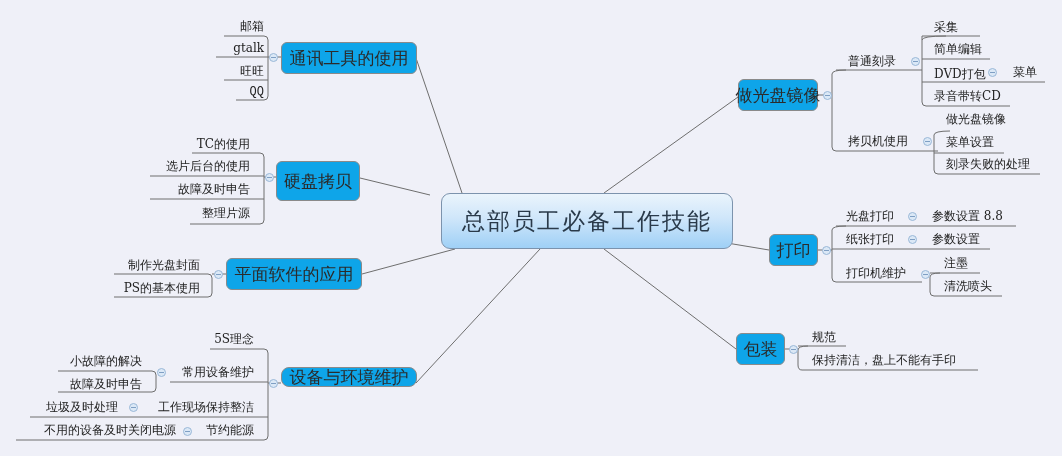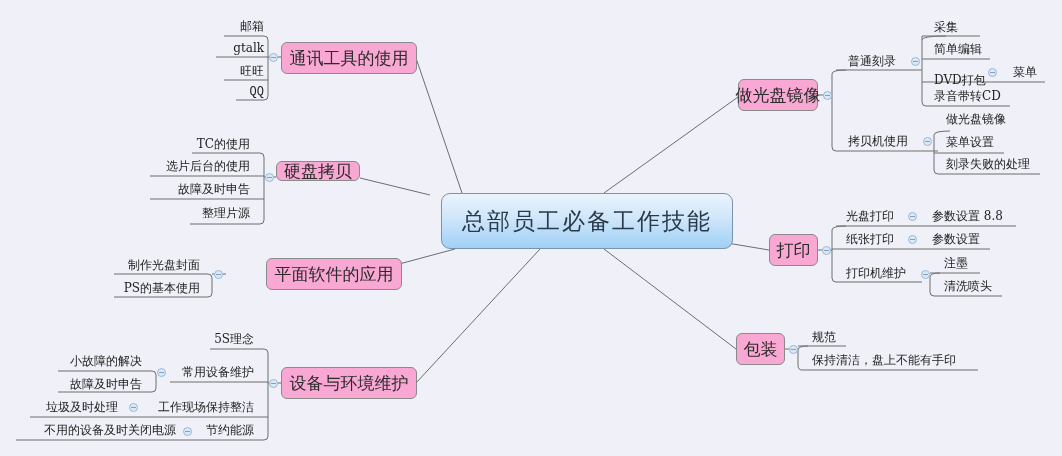--- a/index.html
+++ b/index.html
@@ -15,21 +15,21 @@
     position: absolute; box-sizing: border-box;
     display: flex; align-items: center; justify-content: center;
     white-space: nowrap; color: #2b2b2b;
   }
   .root {
     border: 1px solid #7c93ad; border-radius: 9px;
     background: linear-gradient(#eaf4fc 0%, #cfe6fa 45%, #9fd0f6 100%);
     font-size: 23px; color: #2a3a4a; letter-spacing: 2px;
   }
   .main {
-    border: 1px solid #8a8a8a; border-radius: 6px; background: #f9a8d4;
+    border: 1px solid #8a8a8a; border-radius: 6px; background: #0ea5e9;
     font-size: 17px; color: #2b2b2b;
   }
   .leaf {
     font-size: 12px; color: #222;
     justify-content: flex-end;
   }
   .leaf.right { justify-content: flex-start; }
   .toggle {
     position: absolute; width: 9px; height: 9px; border-radius: 50%;
     border: 1px solid #9ab8d8; background: #dbe8f6; box-sizing: border-box;
@@ -114,49 +114,49 @@
 <div class="node leaf" style="left:204px;top:39px;width:60px;height:18px;">
       <span>gtalk</span>
     </div>
 <div class="node leaf" style="left:204px;top:62px;width:60px;height:18px;">
       <span>旺旺</span>
     </div>
 <div class="node leaf" style="left:204px;top:83px;width:60px;height:18px;font-family:Liberation Mono, monospace;">
       <span>QQ</span>
     </div>
 
-<div class="node main" style="left:276px;top:161px;width:84px;height:20px;">
+<div class="node main" style="left:276px;top:161px;width:84px;height:40px;">
   <span>硬盘拷贝</span>
 </div>
 <span class="toggle" style="left:265px;top:173px;"></span>
 <div class="node leaf" style="left:150px;top:135px;width:100px;height:18px;">
       <span>TC的使用</span>
     </div>
 <div class="node leaf" style="left:150px;top:157px;width:100px;height:18px;">
       <span>选片后台的使用</span>
     </div>
 <div class="node leaf" style="left:150px;top:180px;width:100px;height:18px;">
       <span>故障及时申告</span>
     </div>
 <div class="node leaf" style="left:150px;top:204px;width:100px;height:18px;">
       <span>整理片源</span>
     </div>
 
-<div class="node main" style="left:226px;top:258px;width:136px;height:32px;margin-left:40px;">
+<div class="node main" style="left:226px;top:258px;width:136px;height:32px;">
   <span>平面软件的应用</span>
 </div>
 <span class="toggle" style="left:214px;top:270px;"></span>
 <div class="node leaf" style="left:108px;top:256px;width:92px;height:18px;">
       <span>制作光盘封面</span>
     </div>
 <div class="node leaf" style="left:108px;top:279px;width:92px;height:18px;">
       <span>PS的基本使用</span>
     </div>
 
-<div class="node main" style="left:281px;top:367px;width:136px;height:32px;">
+<div class="node main" style="left:281px;top:367px;width:136px;height:20px;border-radius:8px;">
   <span>设备与环境维护</span>
 </div>
 <span class="toggle" style="left:269px;top:379px;"></span>
 <div class="node leaf" style="left:196px;top:330px;width:58px;height:18px;">
       <span>5S理念</span>
     </div>
 <div class="node leaf" style="left:168px;top:363px;width:86px;height:18px;">
       <span>常用设备维护</span>
     </div>
 <span class="toggle" style="left:157px;top:368px;"></span>
@@ -188,21 +188,21 @@
 <div class="node leaf right" style="left:848px;top:52px;width:70px;height:18px;">
       <span>普通刻录</span>
     </div>
 <span class="toggle" style="left:911px;top:57px;"></span>
 <div class="node leaf right" style="left:934px;top:18px;width:60px;height:18px;">
       <span>采集</span>
     </div>
 <div class="node leaf right" style="left:934px;top:40px;width:60px;height:18px;">
       <span>简单编辑</span>
     </div>
-<div class="node leaf right" style="left:934px;top:71px;width:60px;height:18px;align-items:center;">
+<div class="node leaf right" style="left:934px;top:65px;width:60px;height:18px;align-items:center;">
       <span>DVD打包</span>
     </div>
 <span class="toggle" style="left:988px;top:68px;"></span>
 <div class="node leaf right" style="left:1013px;top:63px;width:40px;height:18px;align-items:flex-end;">
       <span>菜单</span>
     </div>
 <div class="node leaf right" style="left:934px;top:87px;width:80px;height:18px;">
       <span>录音带转CD</span>
     </div>
 <div class="node leaf right" style="left:848px;top:132px;width:80px;height:18px;">

